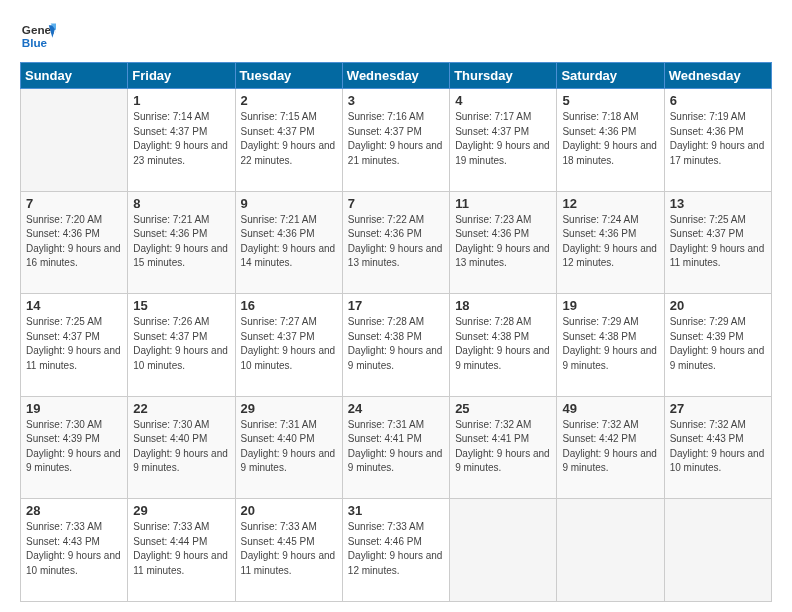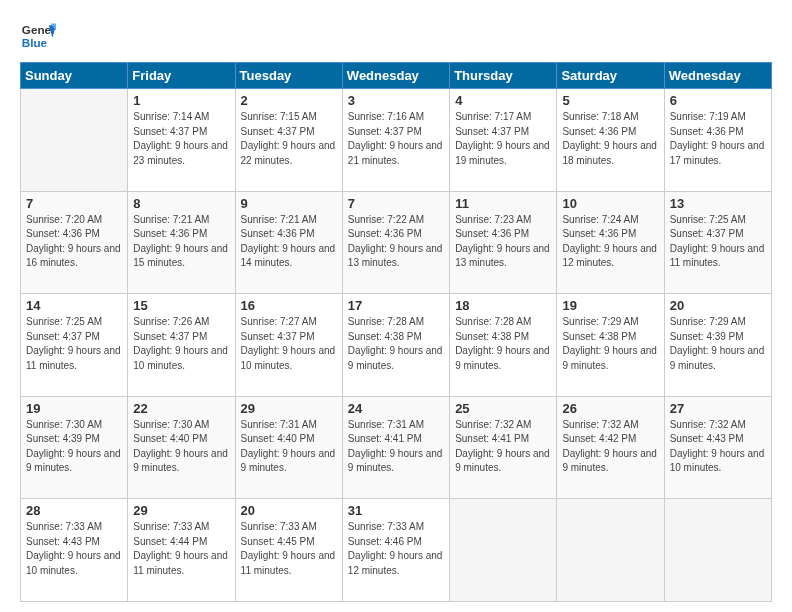--- a/index.html
+++ b/index.html
@@ -162,21 +162,21 @@
           </td>
           <td>
             <span class="day-num">7</span>
             <div class="day-info">Sunrise: 7:22 AM<br>Sunset: 4:36 PM<br>Daylight: 9 hours and 13 minutes.</div>
           </td>
           <td>
             <span class="day-num">11</span>
             <div class="day-info">Sunrise: 7:23 AM<br>Sunset: 4:36 PM<br>Daylight: 9 hours and 13 minutes.</div>
           </td>
           <td>
-            <span class="day-num">10</span>
+            <span class="day-num">12</span>
             <div class="day-info">Sunrise: 7:24 AM<br>Sunset: 4:36 PM<br>Daylight: 9 hours and 12 minutes.</div>
           </td>
           <td>
             <span class="day-num">13</span>
             <div class="day-info">Sunrise: 7:25 AM<br>Sunset: 4:37 PM<br>Daylight: 9 hours and 11 minutes.</div>
           </td>
         </tr>
         <tr>
           <td>
             <span class="day-num">14</span>
@@ -222,21 +222,21 @@
           </td>
           <td>
             <span class="day-num">24</span>
             <div class="day-info">Sunrise: 7:31 AM<br>Sunset: 4:41 PM<br>Daylight: 9 hours and 9 minutes.</div>
           </td>
           <td>
             <span class="day-num">25</span>
             <div class="day-info">Sunrise: 7:32 AM<br>Sunset: 4:41 PM<br>Daylight: 9 hours and 9 minutes.</div>
           </td>
           <td>
-            <span class="day-num">26</span>
+            <span class="day-num">49</span>
             <div class="day-info">Sunrise: 7:32 AM<br>Sunset: 4:42 PM<br>Daylight: 9 hours and 9 minutes.</div>
           </td>
           <td>
             <span class="day-num">27</span>
             <div class="day-info">Sunrise: 7:32 AM<br>Sunset: 4:43 PM<br>Daylight: 9 hours and 10 minutes.</div>
           </td>
         </tr>
         <tr>
           <td>
             <span class="day-num">28</span>

